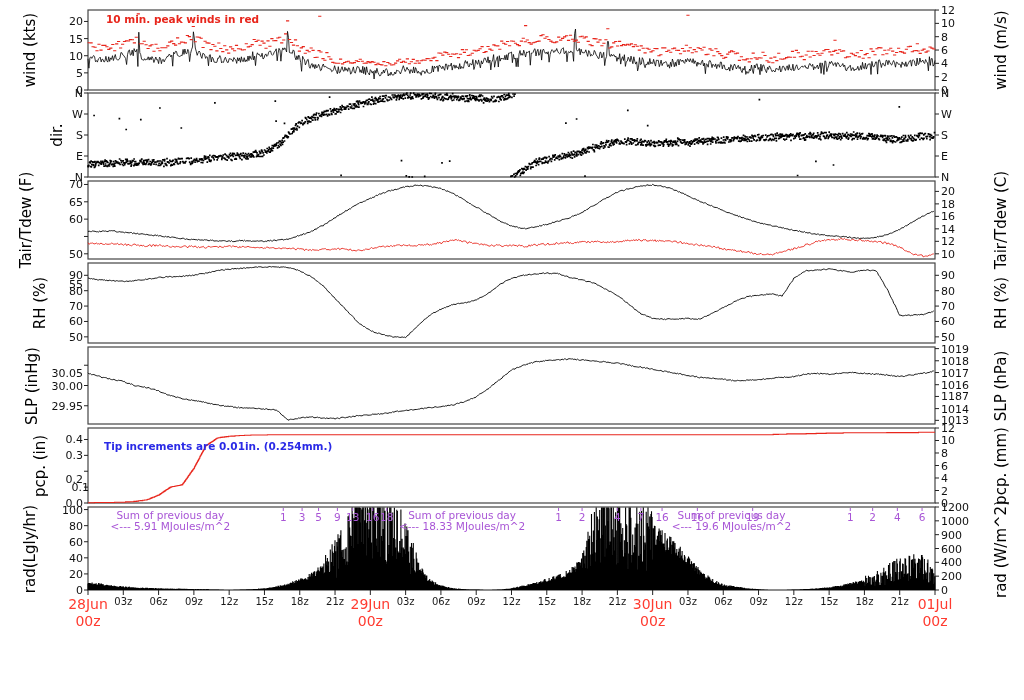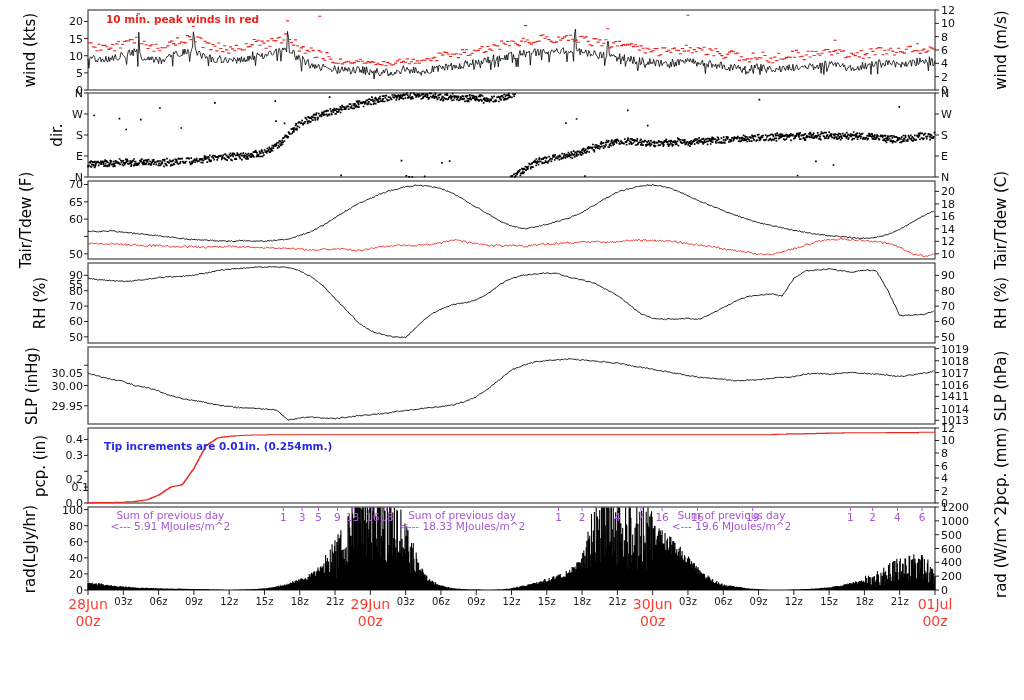--- a/index.html
+++ b/index.html
@@ -90,21 +90,21 @@
       <div class="lab ticklab" style="left: 941px; top: 336.846px; transform: translate(0px, -50%);">50</div>
       <div class="lab ticklab" style="left: 941px; top: 321.462px; transform: translate(0px, -50%);">60</div>
       <div class="lab ticklab" style="left: 941px; top: 306.077px; transform: translate(0px, -50%);">70</div>
       <div class="lab ticklab" style="left: 941px; top: 290.692px; transform: translate(0px, -50%);">80</div>
       <div class="lab ticklab" style="left: 941px; top: 275.308px; transform: translate(0px, -50%);">90</div>
       <div class="lab ticklab" style="left: 83px; top: 405.763px; transform: translate(-100%, -50%);">29.95</div>
       <div class="lab ticklab" style="left: 83px; top: 385.5px; transform: translate(-100%, -50%);">30.00</div>
       <div class="lab ticklab" style="left: 83px; top: 373px; transform: translate(-100%, -50%); text-align: right;">30.05</div>
       <div class="lab ticklab" style="left: 941px; top: 420.353px; transform: translate(0px, -50%);">1013</div>
       <div class="lab ticklab" style="left: 941px; top: 408.6px; transform: translate(0px, -50%);">1014</div>
-      <div class="lab ticklab" style="left: 941px; top: 396.442px; transform: translate(0px, -50%);">1411</div>
+      <div class="lab ticklab" style="left: 941px; top: 396.442px; transform: translate(0px, -50%);">1187</div>
       <div class="lab ticklab" style="left: 941px; top: 384.689px; transform: translate(0px, -50%);">1016</div>
       <div class="lab ticklab" style="left: 941px; top: 372.532px; transform: translate(0px, -50%);">1017</div>
       <div class="lab ticklab" style="left: 941px; top: 360.779px; transform: translate(0px, -50%);">1018</div>
       <div class="lab ticklab" style="left: 941px; top: 348.621px; transform: translate(0px, -50%);">1019</div>
       <div class="lab ticklab" style="left: 83px; top: 503px; transform: translate(-100%, -50%);">0.0</div>
       <div class="lab ticklab" style="left: 89px; top: 487.124px; transform: translate(-100%, -50%); padding-left: 40px;">0.1</div>
       <div class="lab ticklab" style="left: 83px; top: 471.247px; transform: translate(-100%, -50%); margin-top: 8px;">0.2</div>
       <div class="lab ticklab" style="left: 83px; top: 455.371px; transform: translate(-100%, -50%);">0.3</div>
       <div class="lab ticklab" style="left: 83px; top: 439.494px; transform: translate(-100%, -50%);">0.4</div>
       <div class="lab ticklab" style="left: 941px; top: 503px; transform: translate(0px, -50%);">0</div>
@@ -117,21 +117,21 @@
       <div class="lab ticklab" style="left: 83px; top: 590px; transform: translate(-100%, -50%);">0</div>
       <div class="lab ticklab" style="left: 83px; top: 573.915px; transform: translate(-100%, -50%);">20</div>
       <div class="lab ticklab" style="left: 83px; top: 557.829px; transform: translate(-100%, -50%);">40</div>
       <div class="lab ticklab" style="left: 83px; top: 541.744px; transform: translate(-100%, -50%);">60</div>
       <div class="lab ticklab" style="left: 83px; top: 525.659px; transform: translate(-100%, -50%);">80</div>
       <div class="lab ticklab" style="left: 83px; top: 509.574px; transform: translate(-100%, -50%);">100</div>
       <div class="lab ticklab" style="left: 941px; top: 590px; transform: translate(0px, -50%);">0</div>
       <div class="lab ticklab" style="left: 941px; top: 576.167px; transform: translate(0px, -50%);">200</div>
       <div class="lab ticklab" style="left: 941px; top: 562.333px; transform: translate(0px, -50%);">400</div>
       <div class="lab ticklab" style="left: 941px; top: 548.5px; transform: translate(0px, -50%);">600</div>
-      <div class="lab ticklab" style="left: 941px; top: 534.667px; transform: translate(0px, -50%);">500</div>
+      <div class="lab ticklab" style="left: 941px; top: 534.667px; transform: translate(0px, -50%);">900</div>
       <div class="lab ticklab" style="left: 941px; top: 520.833px; transform: translate(0px, -50%);">1000</div>
       <div class="lab ticklab" style="left: 941px; top: 507px; transform: translate(0px, -50%);">1200</div>
       <div class="vtitle" style="left: 30px; top: 50px;">wind (kts)</div>
       <div class="vtitle" style="left: 1001px; top: 50px;">wind (m/s)</div>
       <div class="vtitle" style="left: 57px; top: 135px;">dir.</div>
       <div class="vtitle" style="left: 26px; top: 220px;">Tair/Tdew (F)</div>
       <div class="vtitle" style="left: 1001px; top: 220px;">Tair/Tdew (C)</div>
       <div class="vtitle" style="left: 40px; top: 303px;">RH (%)</div>
       <div class="vtitle" style="left: 1001px; top: 303px;">RH (%)</div>
       <div class="vtitle" style="left: 32px; top: 385.5px;">SLP (inHg)</div>

